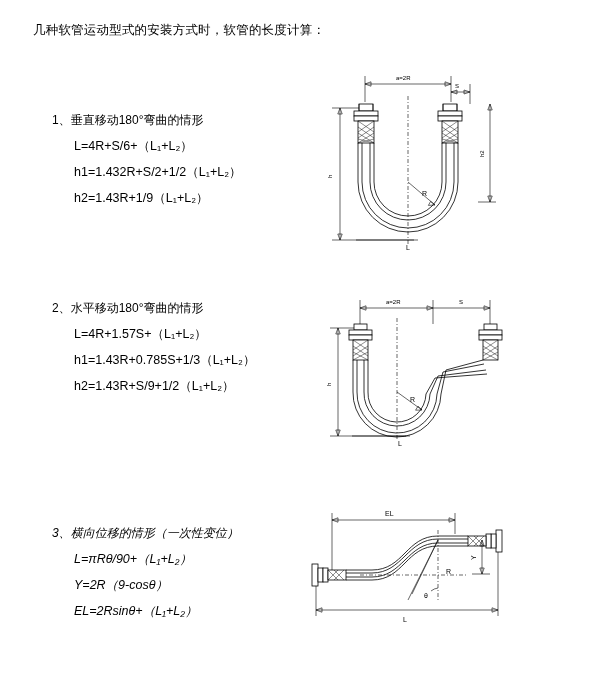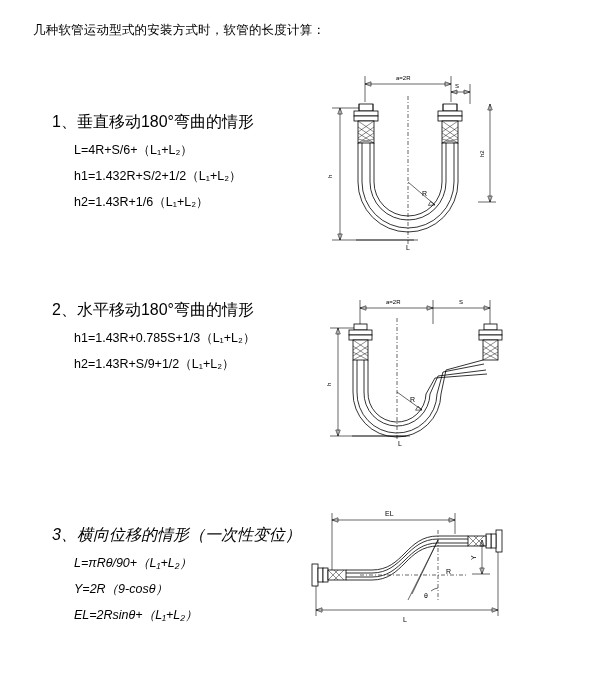--- a/index.html
+++ b/index.html
@@ -25,21 +25,21 @@
     left: 33px;
     top: 22px;
     font-size: 12.5px;
     letter-spacing: 0.2px;
     white-space: nowrap;
   }
   .section {
     position: absolute;
   }
   .sec-title {
-    font-size: 16px;
+    font-size: 12px;
     white-space: nowrap;
     margin-bottom: 9px;
   }
   .formula {
     font-size: 12.5px;
     white-space: nowrap;
     margin-left: 22px;
     margin-bottom: 9px;
   }
   .fig {
@@ -59,21 +59,21 @@
 <body>
 
 <div class="page">
 
   <div class="heading">几种软管运动型式的安装方式时，软管的长度计算：</div>
 
   <div class="section" style="left:52px; top:112px;">
     <div class="sec-title">1、垂直移动180°弯曲的情形</div>
     <div class="formula">L=4R+S/6+（L₁+L₂）</div>
     <div class="formula">h1=1.432R+S/2+1/2（L₁+L₂）</div>
-    <div class="formula">h2=1.43R+1/6（L₁+L₂）</div>
+    <div class="formula">h2=1.43R+1/9（L₁+L₂）</div>
   </div>
 
   <div class="fig" style="left:318px; top:62px;">
     <svg width="210" height="200" viewBox="0 0 210 200">
 
       <line class="dim" x1="47" y1="22" x2="133" y2="22"></line>
       <path class="dim" d="M47 22 l6 -2.2 v4.4 z" fill="#000"></path>
       <path class="dim" d="M133 22 l-6 -2.2 v4.4 z" fill="#000"></path>
       <text class="dimtxt" x="78" y="18">a=2R</text>
       <line class="dim" x1="47" y1="14" x2="47" y2="40"></line>
@@ -144,20 +144,21 @@
       <path class="dim" d="M117 143 l-6.6 0.4 l2.2 -4 z" fill="#000"></path>
       <text class="dimtxt7" x="104" y="134">R</text>
 
       <line class="dim" x1="38" y1="178" x2="96" y2="178"></line>
       <text class="dimtxt7" x="88" y="188">L</text>
     </svg>
   </div>
 
   <div class="section" style="left:52px; top:300px;">
     <div class="sec-title">2、水平移动180°弯曲的情形</div>
+    <div class="formula">L=4R+1.57S+（L₁+L₂）</div>
     <div class="formula">h1=1.43R+0.785S+1/3（L₁+L₂）</div>
     <div class="formula">h2=1.43R+S/9+1/2（L₁+L₂）</div>
   </div>
 
   <div class="fig" style="left:318px; top:288px;">
     <svg width="210" height="180" viewBox="0 0 210 180">
 
       <line class="dim" x1="42" y1="20" x2="115" y2="20"></line>
       <path class="dim" d="M42 20 l6 -2.2 v4.4 z" fill="#000"></path>
       <path class="dim" d="M115 20 l-6 -2.2 v4.4 z" fill="#000"></path>

